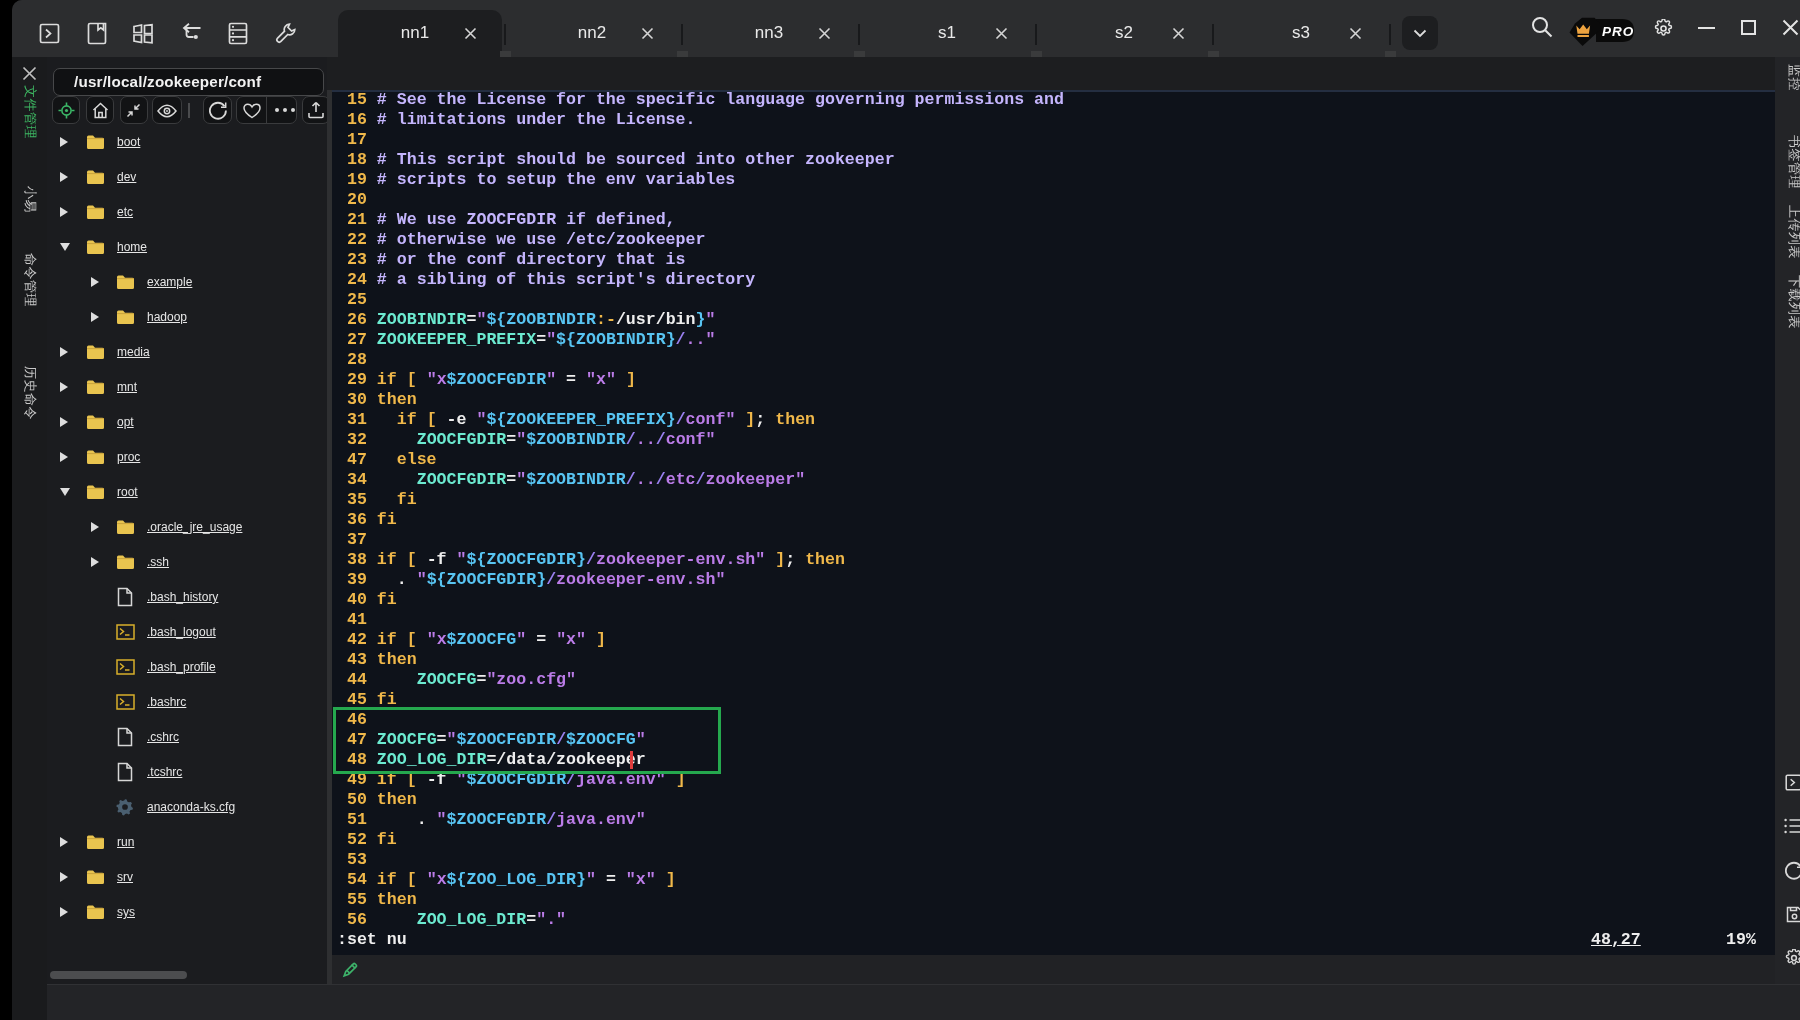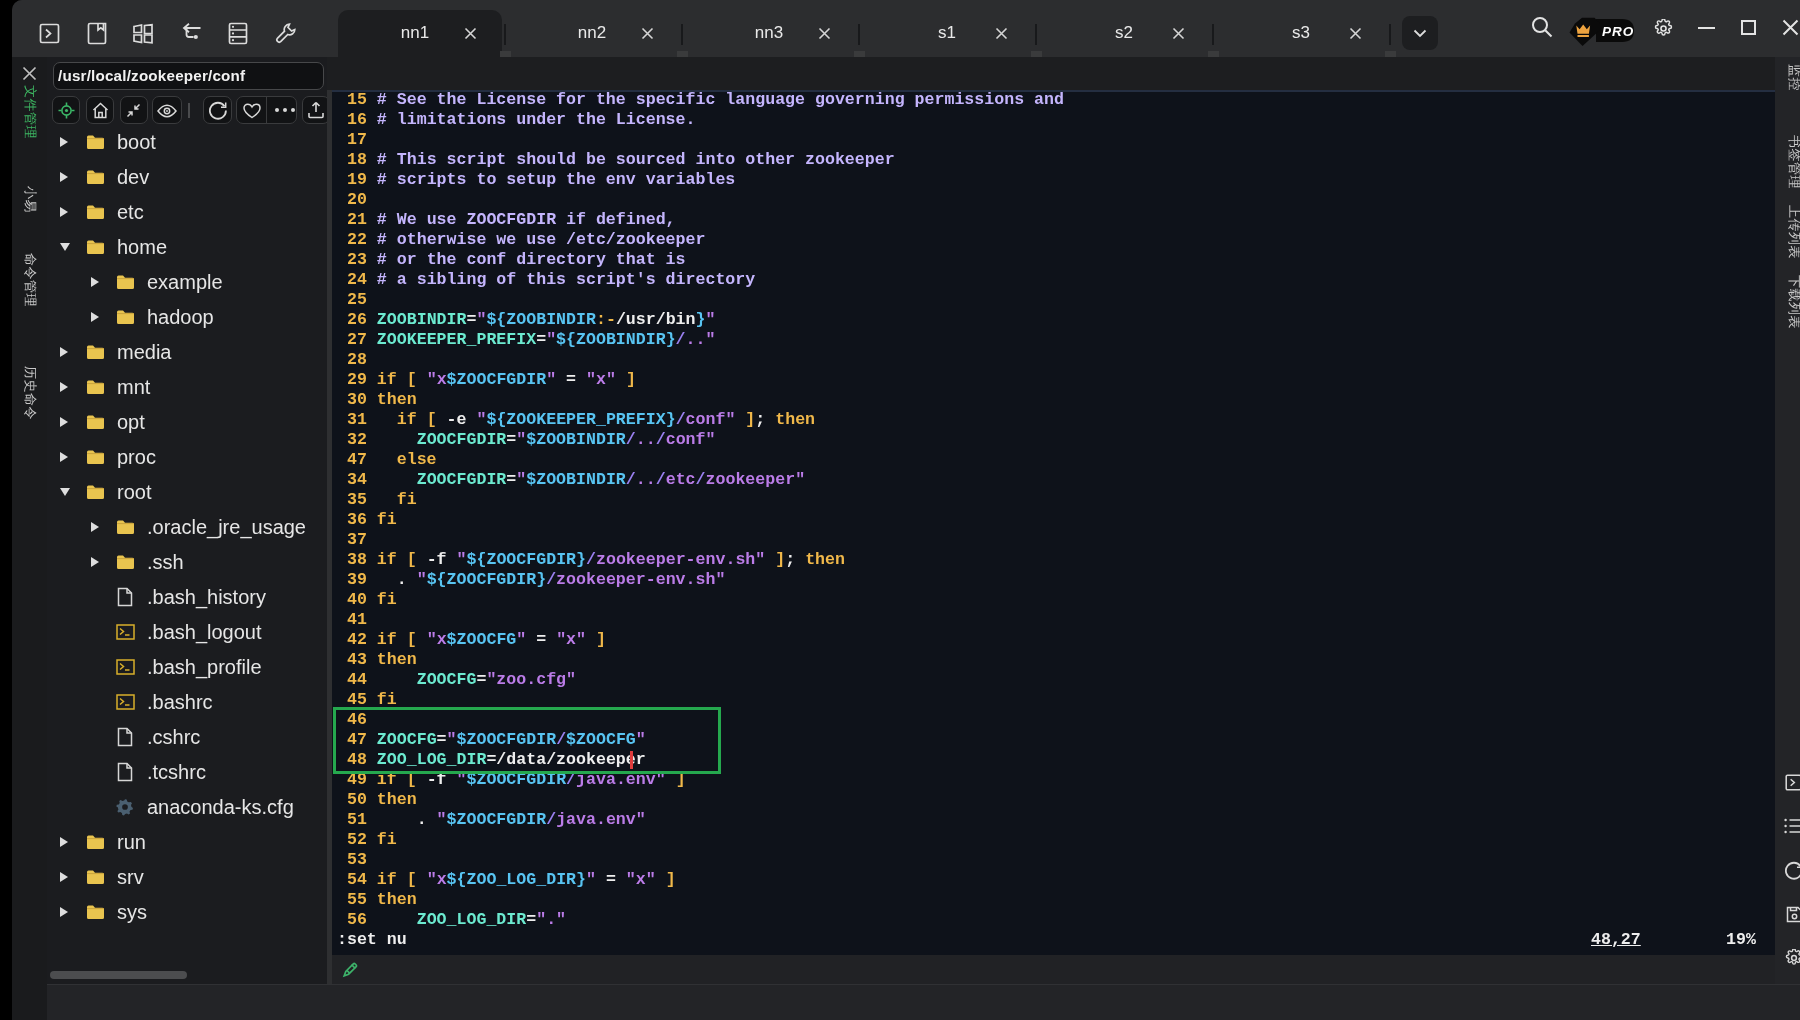--- a/index.html
+++ b/index.html
@@ -27,30 +27,30 @@
   #vborder { position:absolute; left:315px; top:90px; width:5px; height:894px; background:#2e2f31; }
   #pencilrow { position:absolute; left:320px; top:955px; width:1443px; height:29px; background:#212225; }
   #rightrail { position:absolute; left:1763px; top:57px; width:37px; height:927px; background:#232427; }
   #bottombar { position:absolute; left:35px; top:984px; width:1765px; height:36px; background:#232427; border-top:1px solid #303134; }
 
   
   .vtext { position:absolute; left:50%; writing-mode:vertical-rl; text-orientation:sideways;
            transform:translateX(-50%); font-size:13px; color:#c9c9c9; letter-spacing:0.5px; }
 
   
-  #pathbox { position:absolute; left:41px; top:62px; width:271px; height:28px; background:#101113;
+  #pathbox { position:absolute; left:41px; top:68px; width:271px; height:28px; background:#101113;
              border:1px solid #47484a; border-radius:7px; color:#f2f2f2; font-size:15.2px; font-weight:700;
-             line-height:26px; padding-left:4px; letter-spacing:0.2px; }
+             line-height:26px; padding-left:20px; letter-spacing:0.2px; }
 
   
   .fbtn { position:absolute; top:39px; height:28px; background:#121315; border:1px solid #3a3b3d; border-radius:7px; }
 
   
   .trow { position:absolute; left:0; width:278px; height:35px; }
-  .tlabel { position:absolute; top:50%; transform:translateY(-50%); font-size:20px; color:#e6e6e6; white-space:nowrap; }
+  .tlabel { position:absolute; top:50%; transform:translateY(-50%); font-size:12px; color:#e6e6e6; white-space:nowrap;text-decoration:underline; }
   .arrow-r { position:absolute; top:50%; transform:translateY(-50%); width:0; height:0;
              border-left:8px solid #dedede; border-top:5.5px solid transparent; border-bottom:5.5px solid transparent; }
   .arrow-d { position:absolute; top:50%; transform:translateY(-50%); width:0; height:0;
              border-top:8px solid #dedede; border-left:5.5px solid transparent; border-right:5.5px solid transparent; }
   .ticon { position:absolute; top:50%; transform:translateY(-50%); }
 
   
   #code { position:absolute; left:325px; top:90px; font-family:"Liberation Mono", monospace;
           font-size:16.6px; font-weight:700; line-height:20px; white-space:pre; color:#eeeeee; }
   #code .y { color:#f0b84a; }

